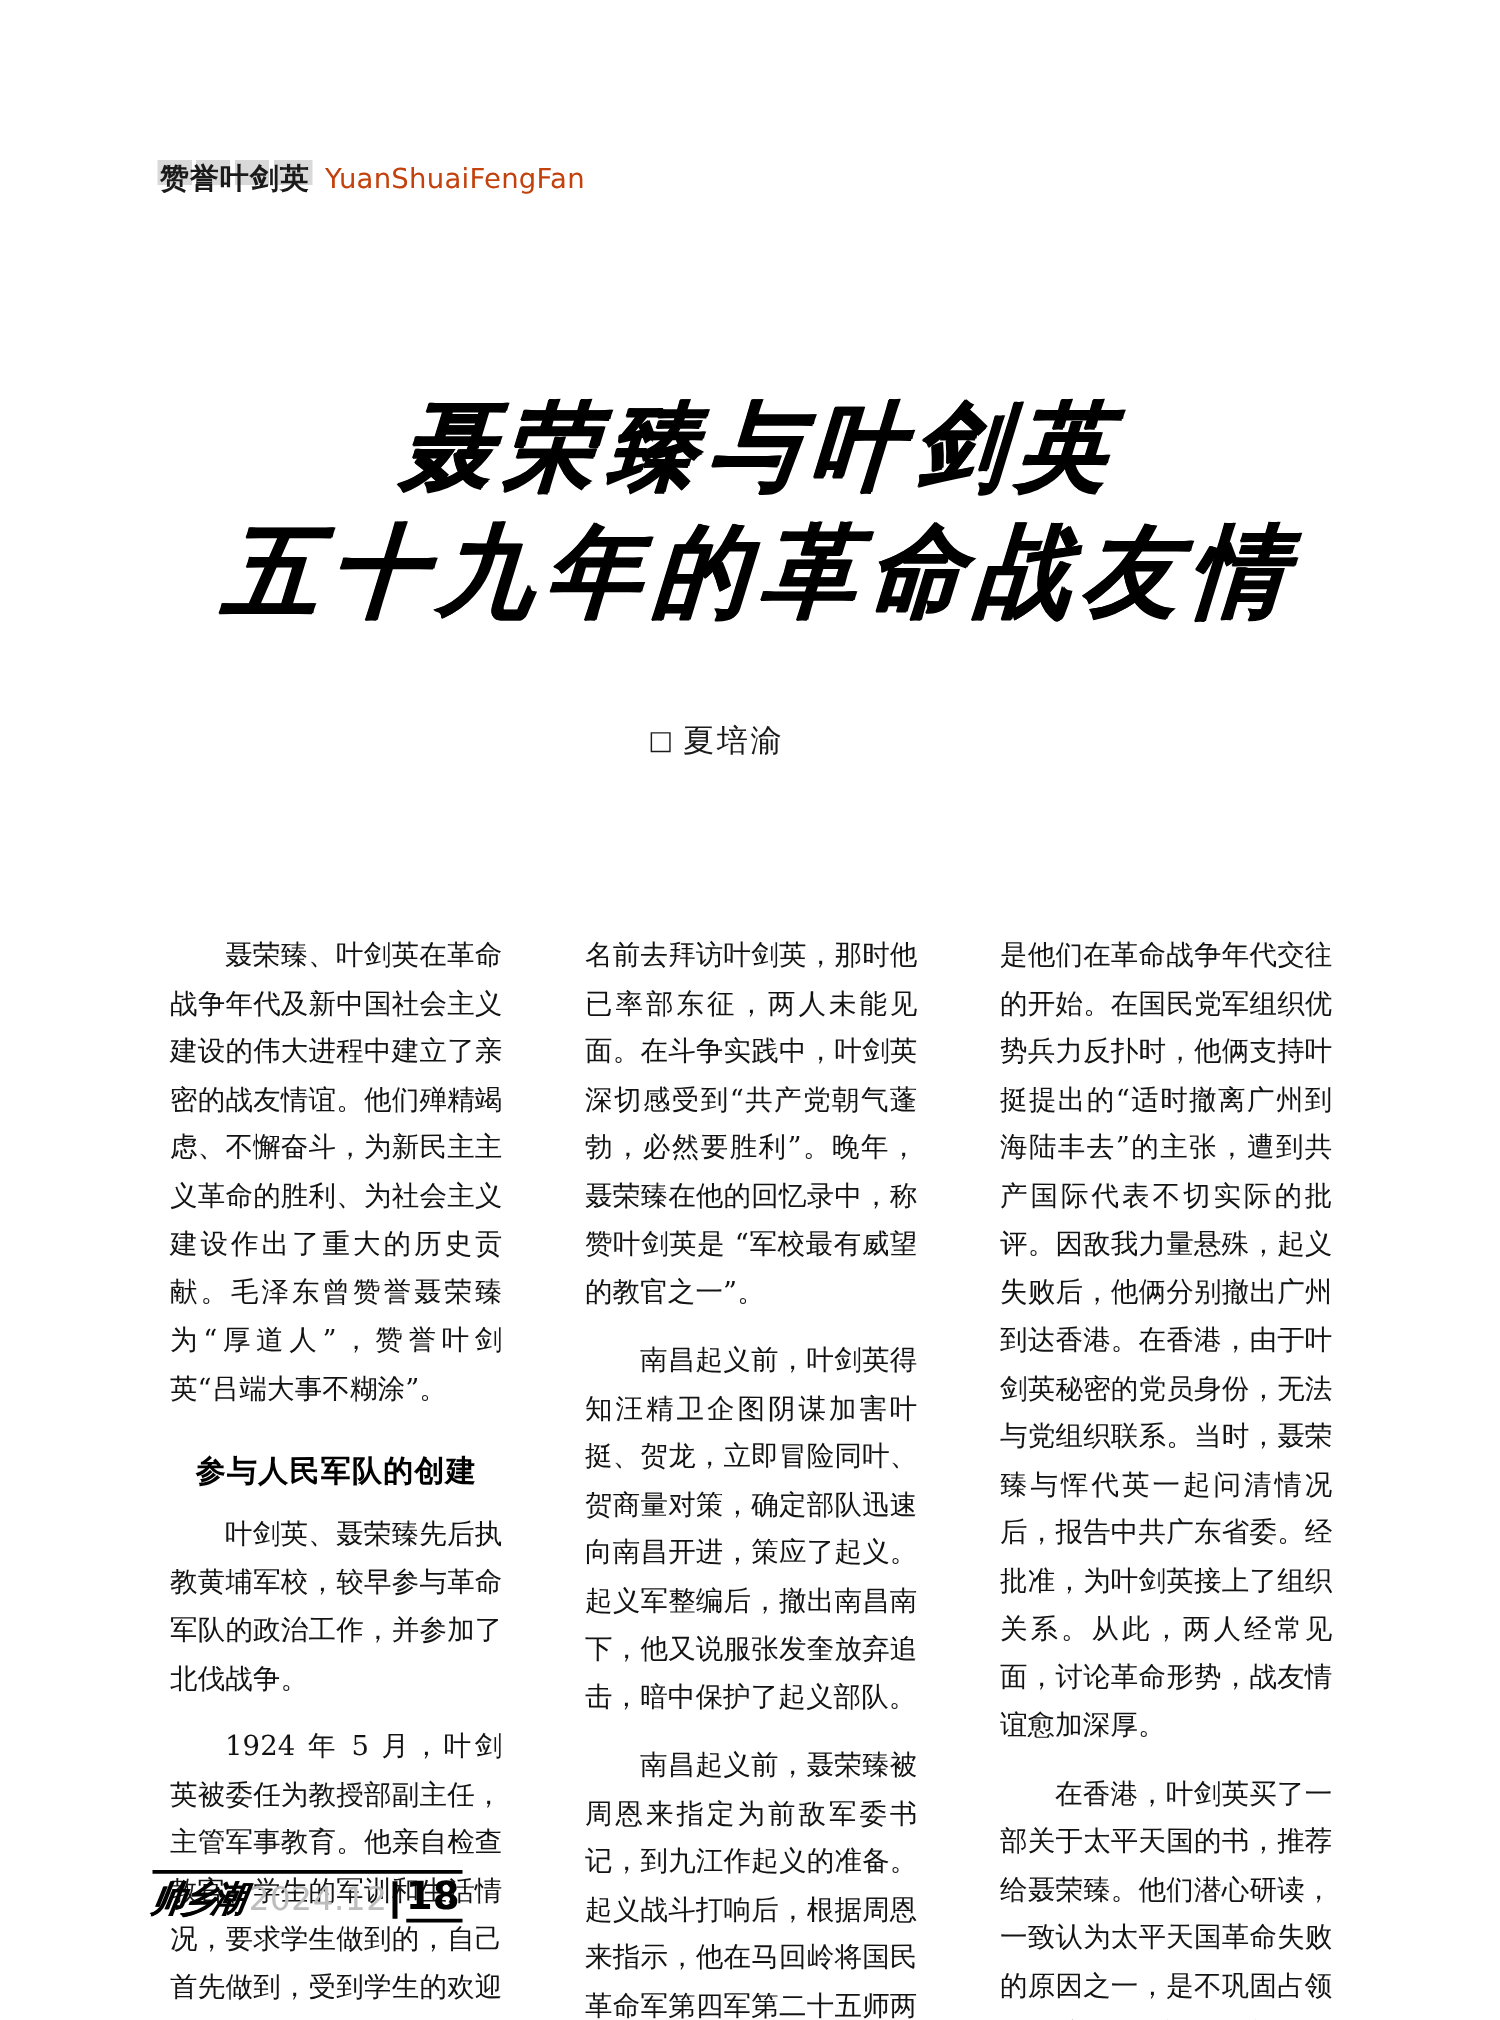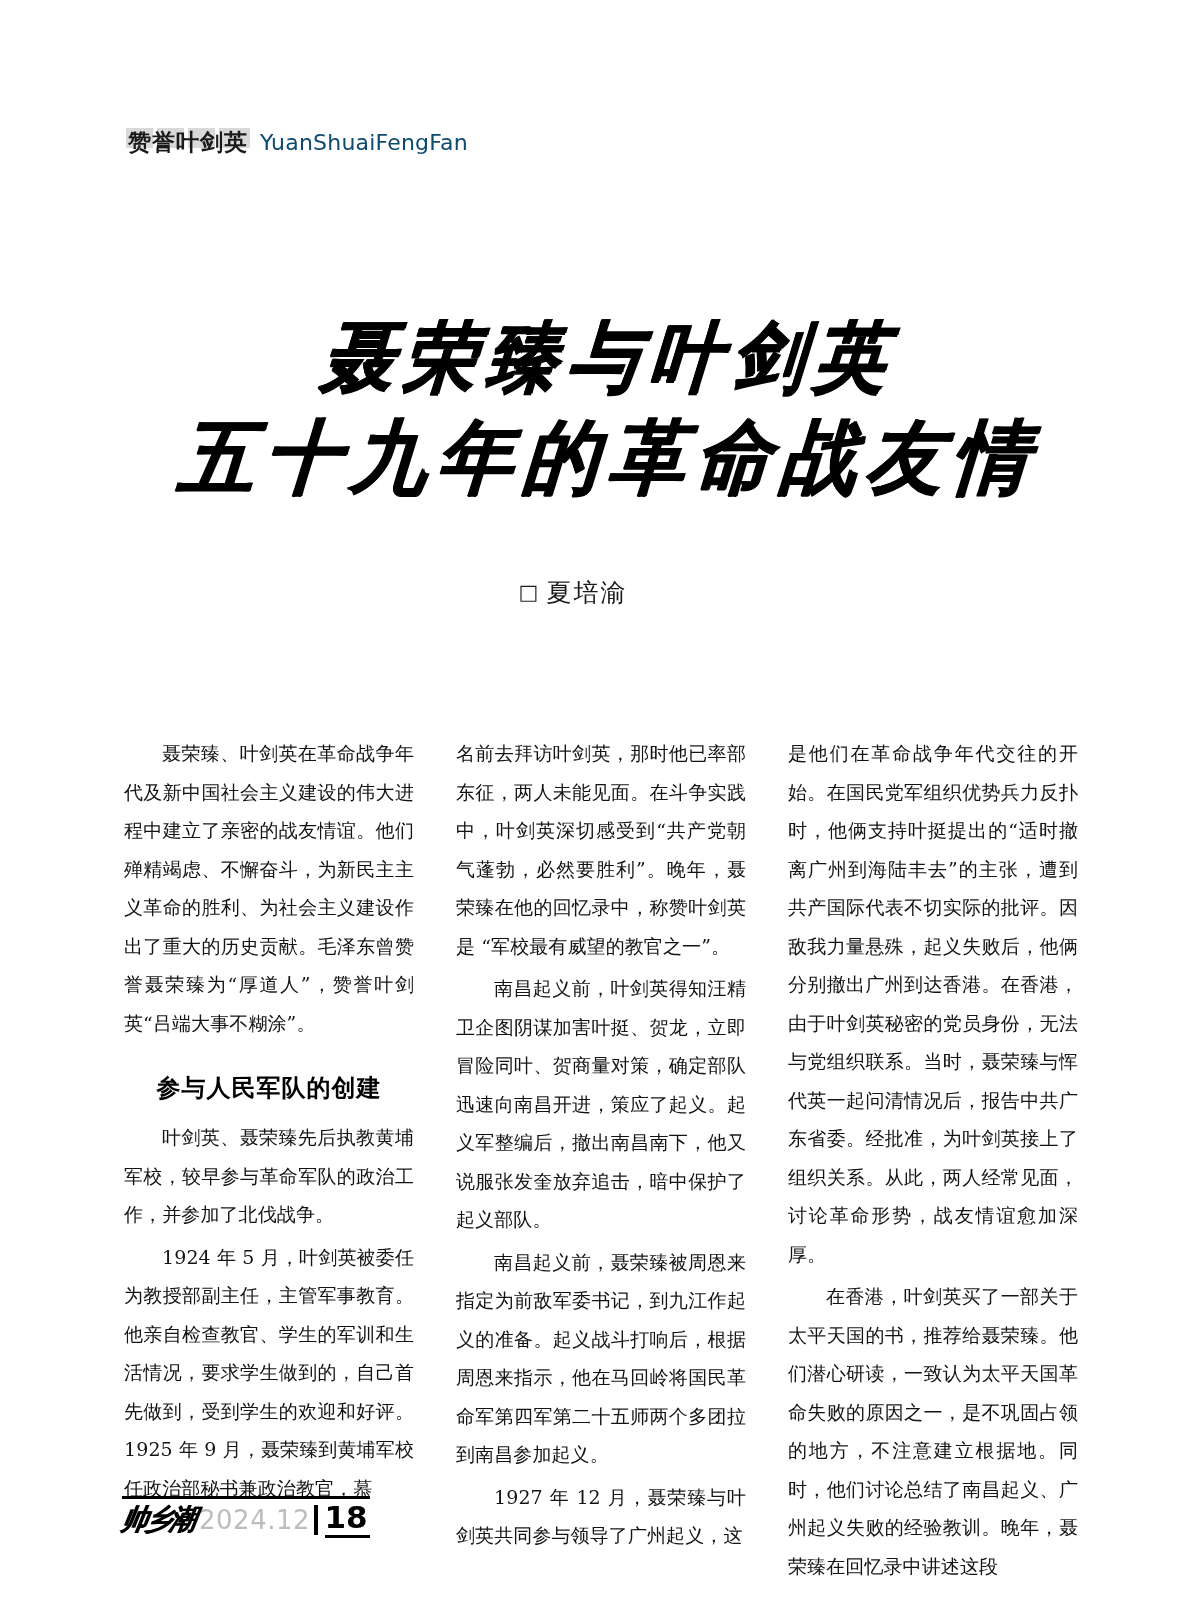--- a/index.html
+++ b/index.html
@@ -47,21 +47,21 @@
       linear-gradient(to right,
         #d9d9d9 0 22%, transparent 22% 25%,
         #d9d9d9 25% 47%, transparent 47% 50%,
         #d9d9d9 50% 72%, transparent 72% 75%,
         #d9d9d9 75% 100%);
     z-index: -1;
   }
   .rh-en {
     font-family: "DejaVu Sans", "Liberation Sans", sans-serif;
     font-size: 22px;
-    color: #0c4a6e;
+    color: #c2410c;
     letter-spacing: 0.2px;
   }
 
   
   .title-block {
     position: absolute;
     left: 0;
     top: 315px;
     width: 1200px;
     text-align: center;
@@ -106,23 +106,23 @@
     top: 730px;
     width: 960px;
     display: flex;
     gap: 34px;
   }
   .col {
     width: 298px;
     flex: 0 0 298px;
   }
   .col p {
-    margin: 4px;
-    font-family: "DejaVu Serif", "Liberation Serif", serif;
-    font-size: 19px;
+    margin: 16px;
+    font-family: "DejaVu Serif", "Liberation Serif", serif;
+    font-size: 22px;
     line-height: 38.5px;
     text-align: justify;
     text-justify: inter-character;
     text-align-last: left;
     letter-spacing: 0.1px;
     color: #131313;
     word-break: break-all;
   }
   .col p.indent { text-indent: 2em; }
   .section-head {

